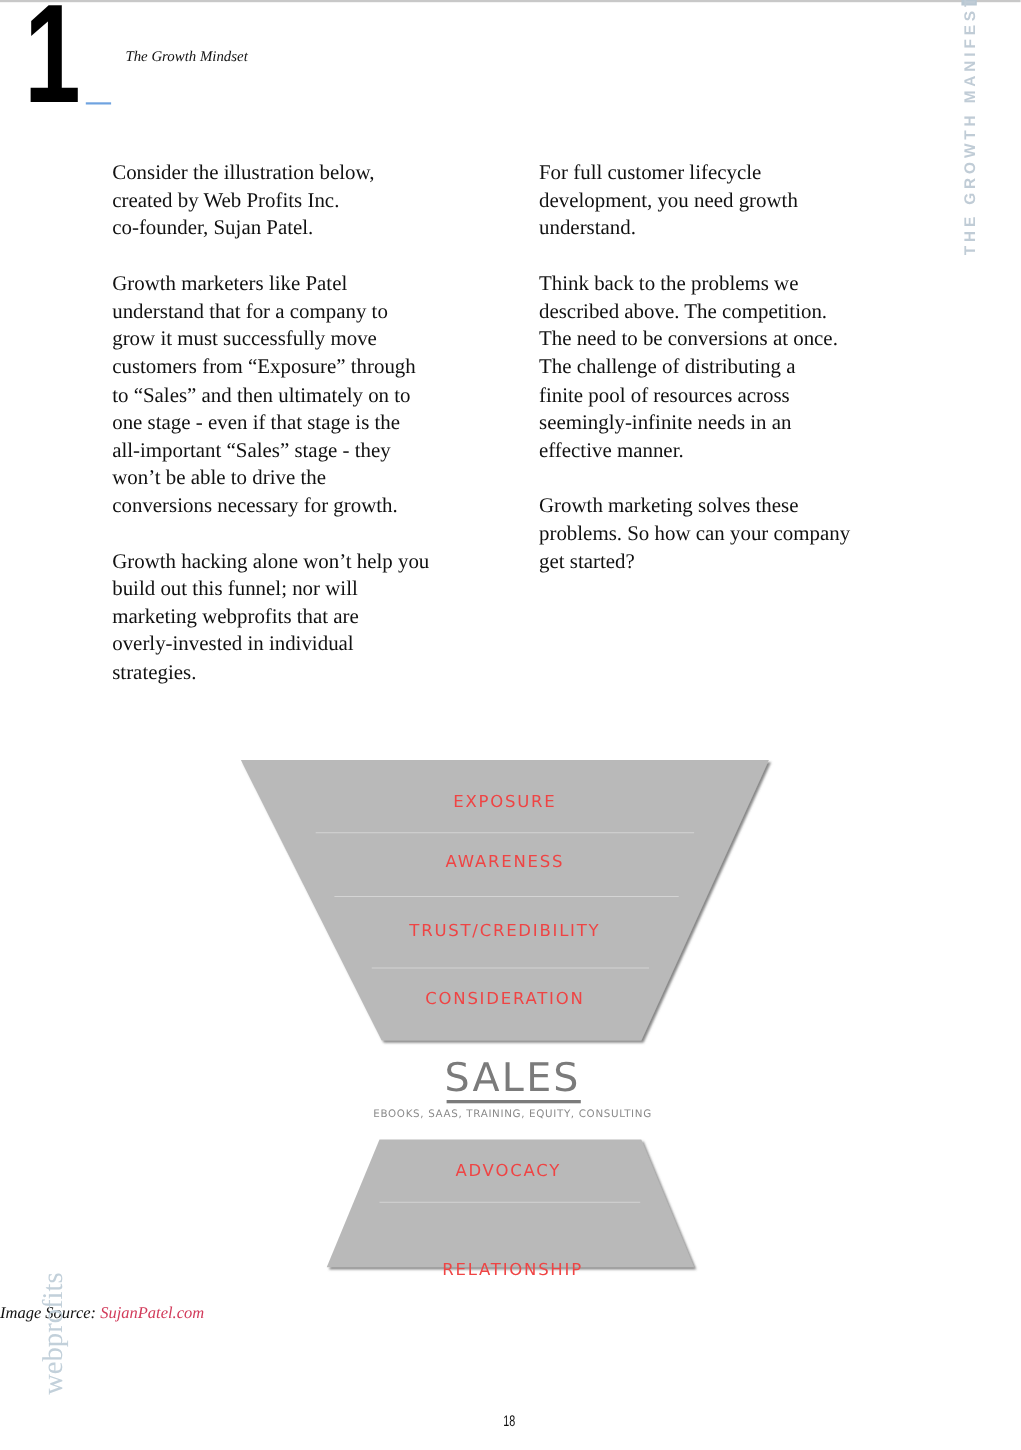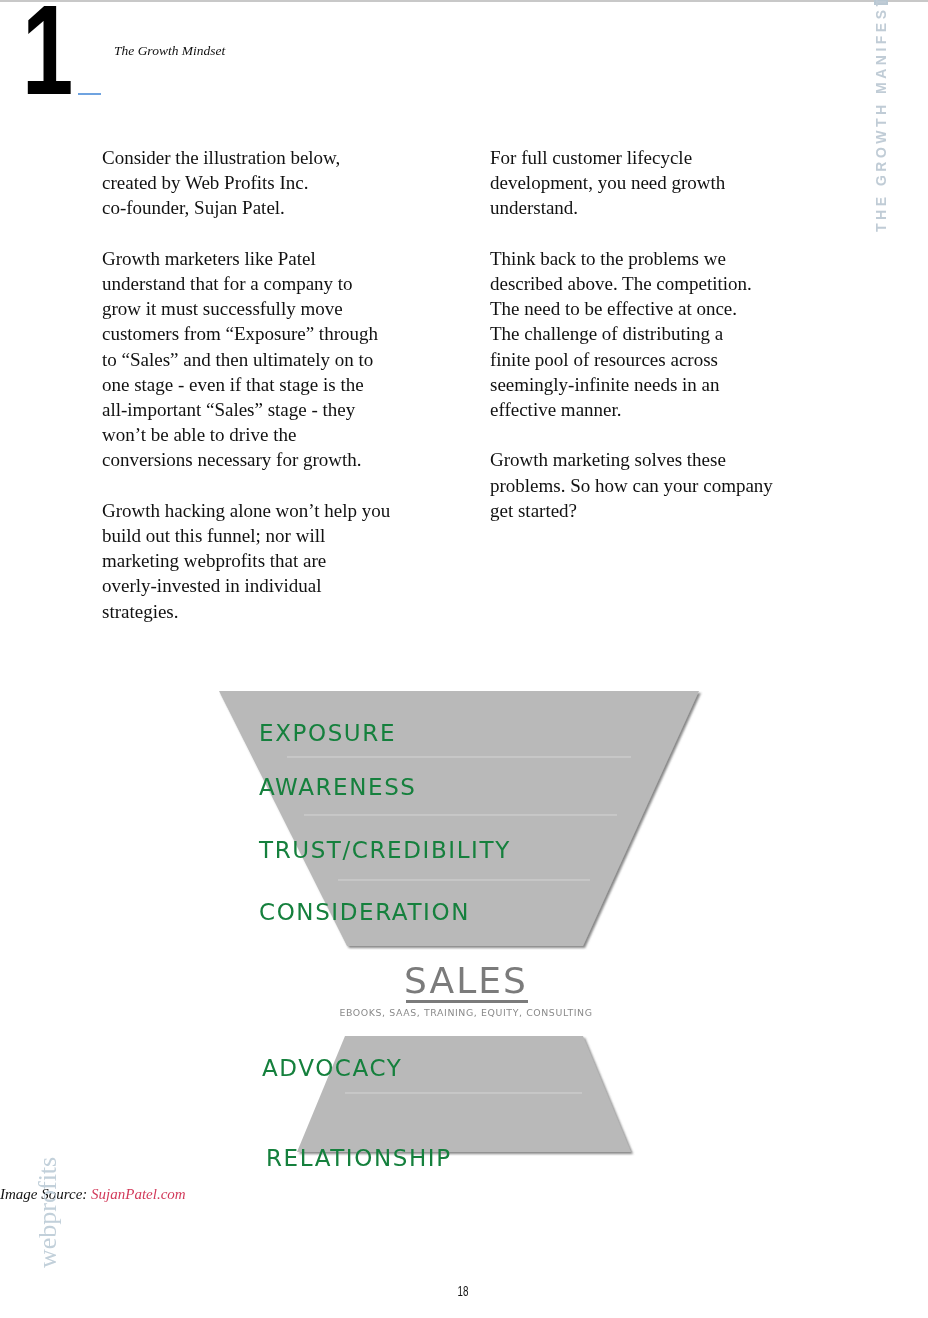--- a/index.html
+++ b/index.html
@@ -9,21 +9,21 @@
   .chapter-num { position:absolute; left:22px; top:-14px; font-family:"Liberation Sans", sans-serif; font-weight:bold; font-size:128px; line-height:1; color:#000; letter-spacing:-4px; transform:scaleX(0.72); transform-origin:left top; }
   .chapter-title { position:absolute; left:102px; top:43px; font-style:italic; font-size:13.5px; color:#111;margin-left:12px; }
   .accent-dash { position:absolute; left:78px; top:93px; width:23px; height:2px; background:#6fa3e0; }
   .side-vertical { position:absolute; left:873px; top:232px; transform:rotate(-90deg); transform-origin:left top; font-family:"Liberation Sans", sans-serif; font-weight:bold; font-size:14px; letter-spacing:3.5px; color:#c0ccd6; white-space:nowrap; }
   .col { position:absolute; top:145px; font-size:19px; line-height:25.2px; color:#111; }
   .col.left { left:102px; width:360px; }
   .col.right { left:490px; width:360px; }
   .para { margin:0 0 25.2px 0; }
   .line { display:block; white-space:nowrap; }
   .funnel { position:absolute; left:0; top:0; width:928px; height:1318px; pointer-events:none; }
-  .stage-label { position:absolute; font-family:"DejaVu Sans", sans-serif; font-size:23px; letter-spacing:1.6px; color:#15803d; width:400px; }
+  .stage-label { position:absolute; font-family:"DejaVu Sans", sans-serif; font-size:15px; letter-spacing:1.6px; color:#ef4444; text-align:center; width:400px; }
   .sales { position:absolute; left:300px; top:960px; width:332px; text-align:center; font-family:"DejaVu Sans", sans-serif; font-size:36px; letter-spacing:2px; color:#7b7b7b; }
   .sales-underline { position:absolute; left:406px; top:1000px; width:122px; height:3px; background:#7b7b7b; }
   .sales-sub { position:absolute; left:300px; top:1007px; width:332px; text-align:center; font-family:"DejaVu Sans", sans-serif; font-size:9.4px; letter-spacing:0.6px; color:#8a8a8a; white-space:nowrap; }
   .caption { position:absolute; left:0; top:1186px; width:928px; text-align:left; font-size:15px; font-style:italic; color:#111; }
   .caption .link { color:#d23a5a; }
   .webprofits { position:absolute; left:33px; top:1268px; transform:rotate(-90deg); transform-origin:left top; font-family:"Liberation Serif", serif; font-size:26px; color:#c2d0da; white-space:nowrap; }
   .page-num { position:absolute; left:448px; top:1283px; width:30px; text-align:center; font-family:"Liberation Sans", sans-serif; font-size:14px; color:#111; transform:scaleX(0.7); }
 </style>
 </head>
 <body>
@@ -64,21 +64,21 @@
 
 <div class="col right">
   <p class="para">
     <span class="line">For full customer lifecycle</span>
     <span class="line">development, you need growth</span>
     <span class="line">understand.</span>
   </p>
   <p class="para">
     <span class="line">Think back to the problems we</span>
     <span class="line">described above. The competition.</span>
-    <span class="line">The need to be effective at once.</span>
+    <span class="line">The need to be conversions at once.</span>
     <span class="line">The challenge of distributing a</span>
     <span class="line">finite pool of resources across</span>
     <span class="line">seemingly-infinite needs in an</span>
     <span class="line">effective manner.</span>
   </p>
   <p class="para">
     <span class="line">Growth marketing solves these</span>
     <span class="line">problems. So how can your company</span>
     <span class="line">get started?</span>
   </p>

